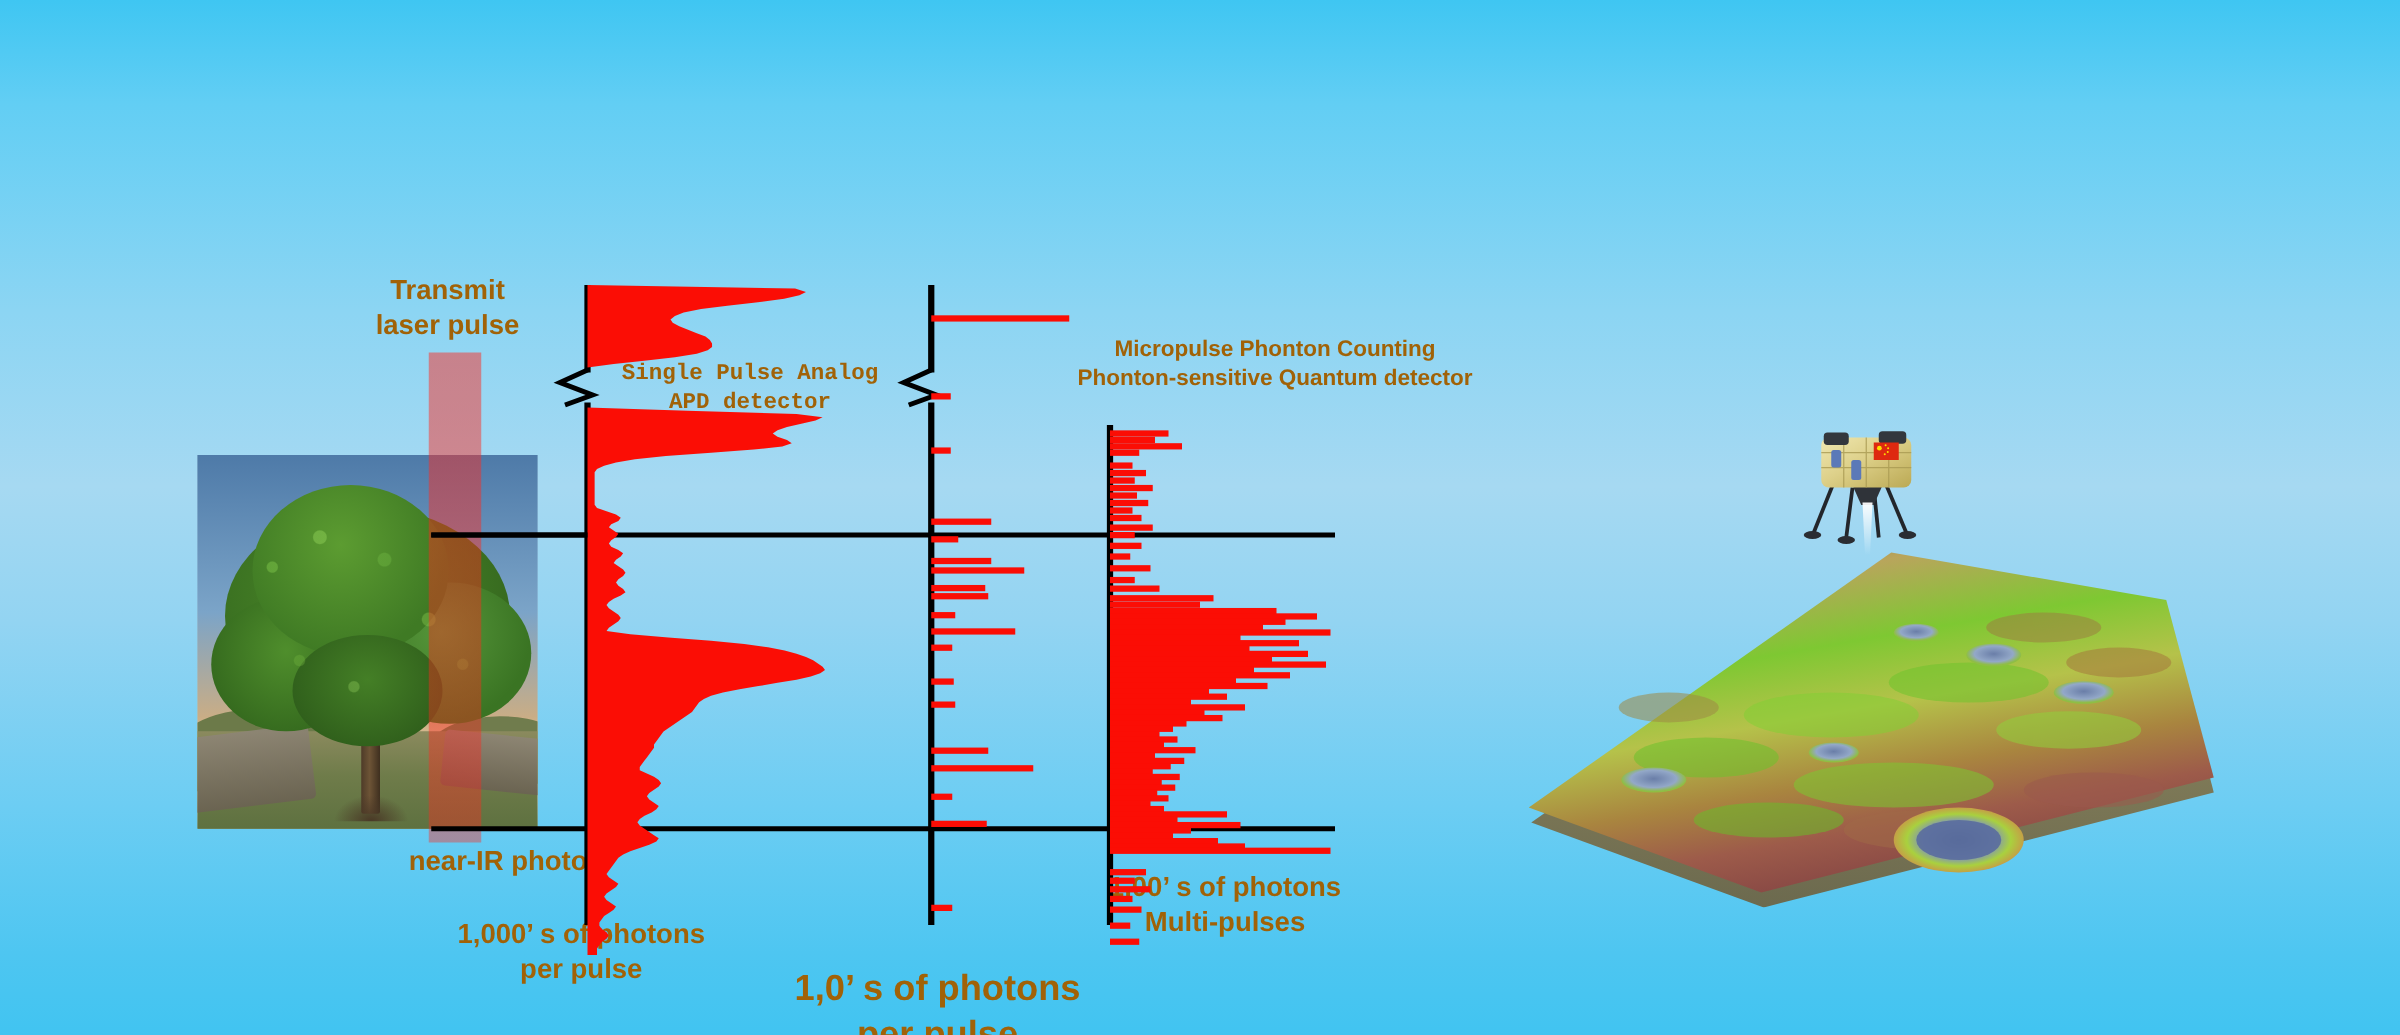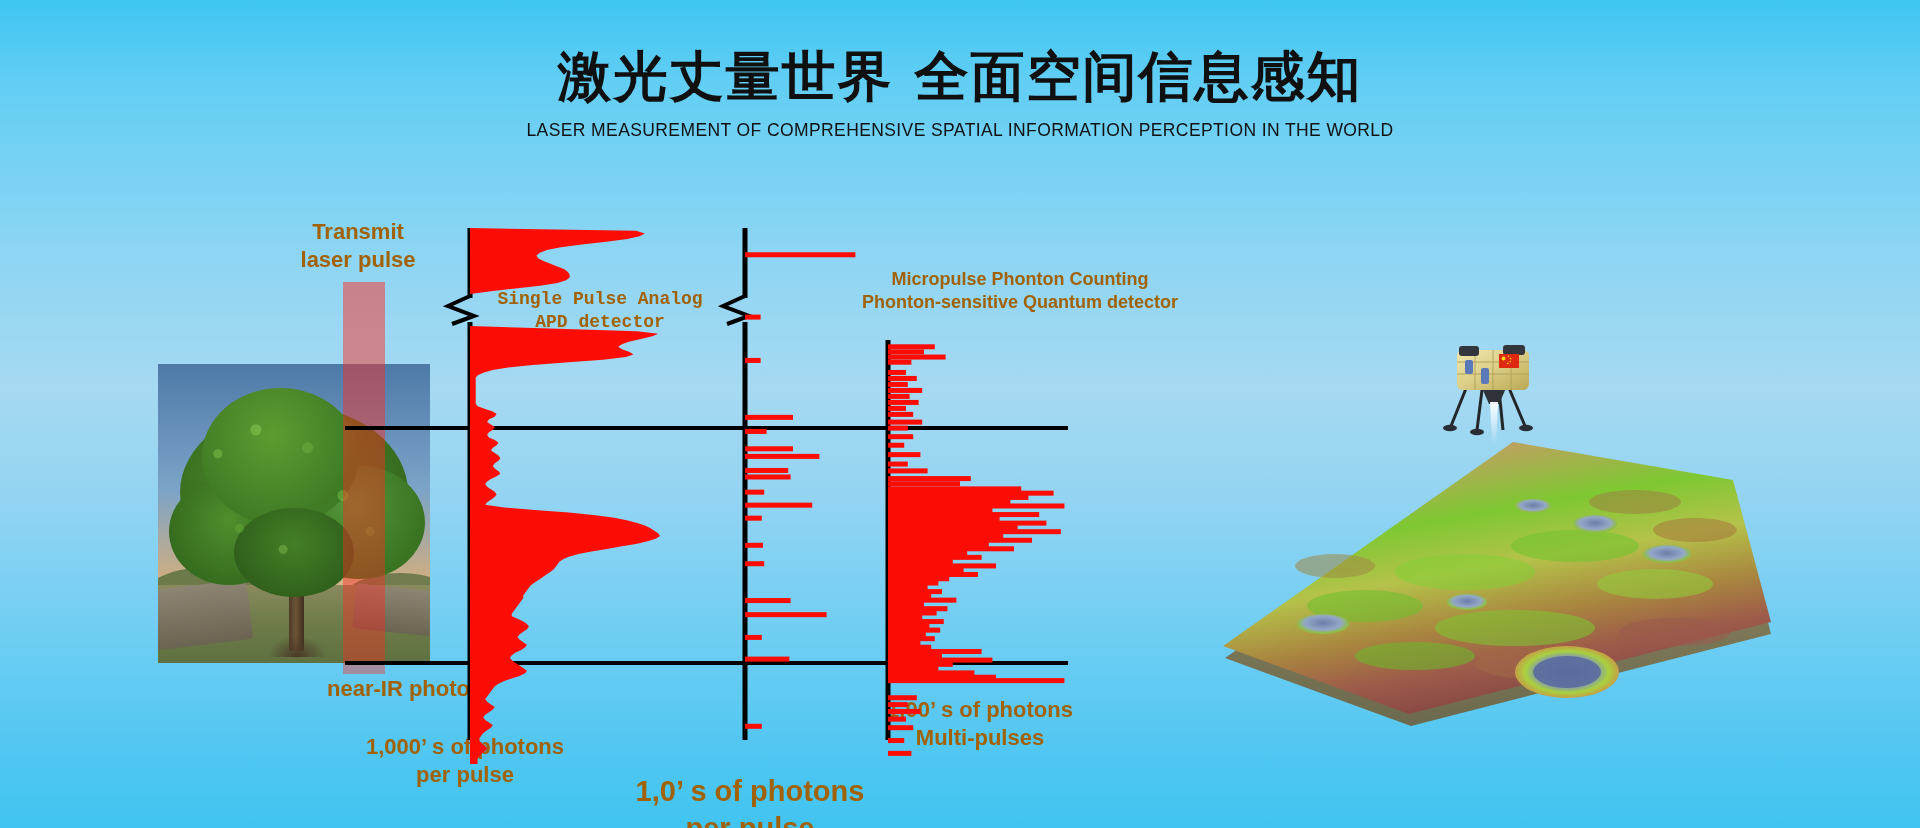--- a/index.html
+++ b/index.html
@@ -98,24 +98,20 @@
   
   .terrain{position:absolute;left:1215px;top:396px;width:560px;height:330px;}
 
   .lander{position:absolute;left:1437px;top:342px;width:110px;height:104px;}
 </style>
 </head>
 <body>
 
 <div id="stage">
 
-  <div class="hdr">
-    <div class="cn">激光丈量世界 全面空间信息感知</div>
-    <div class="en">LASER MEASUREMENT OF COMPREHENSIVE SPATIAL INFORMATION PERCEPTION IN THE WORLD</div>
-  </div>
 
   <div class="photo">
     <div class="sky"></div>
     <div class="hillL"></div>
     <div class="hillR"></div>
     <div class="ground"></div>
     <div class="wallL"></div>
     <div class="wallR"></div>
     <div class="trunk"></div>
     <div class="canopy c1"></div>

